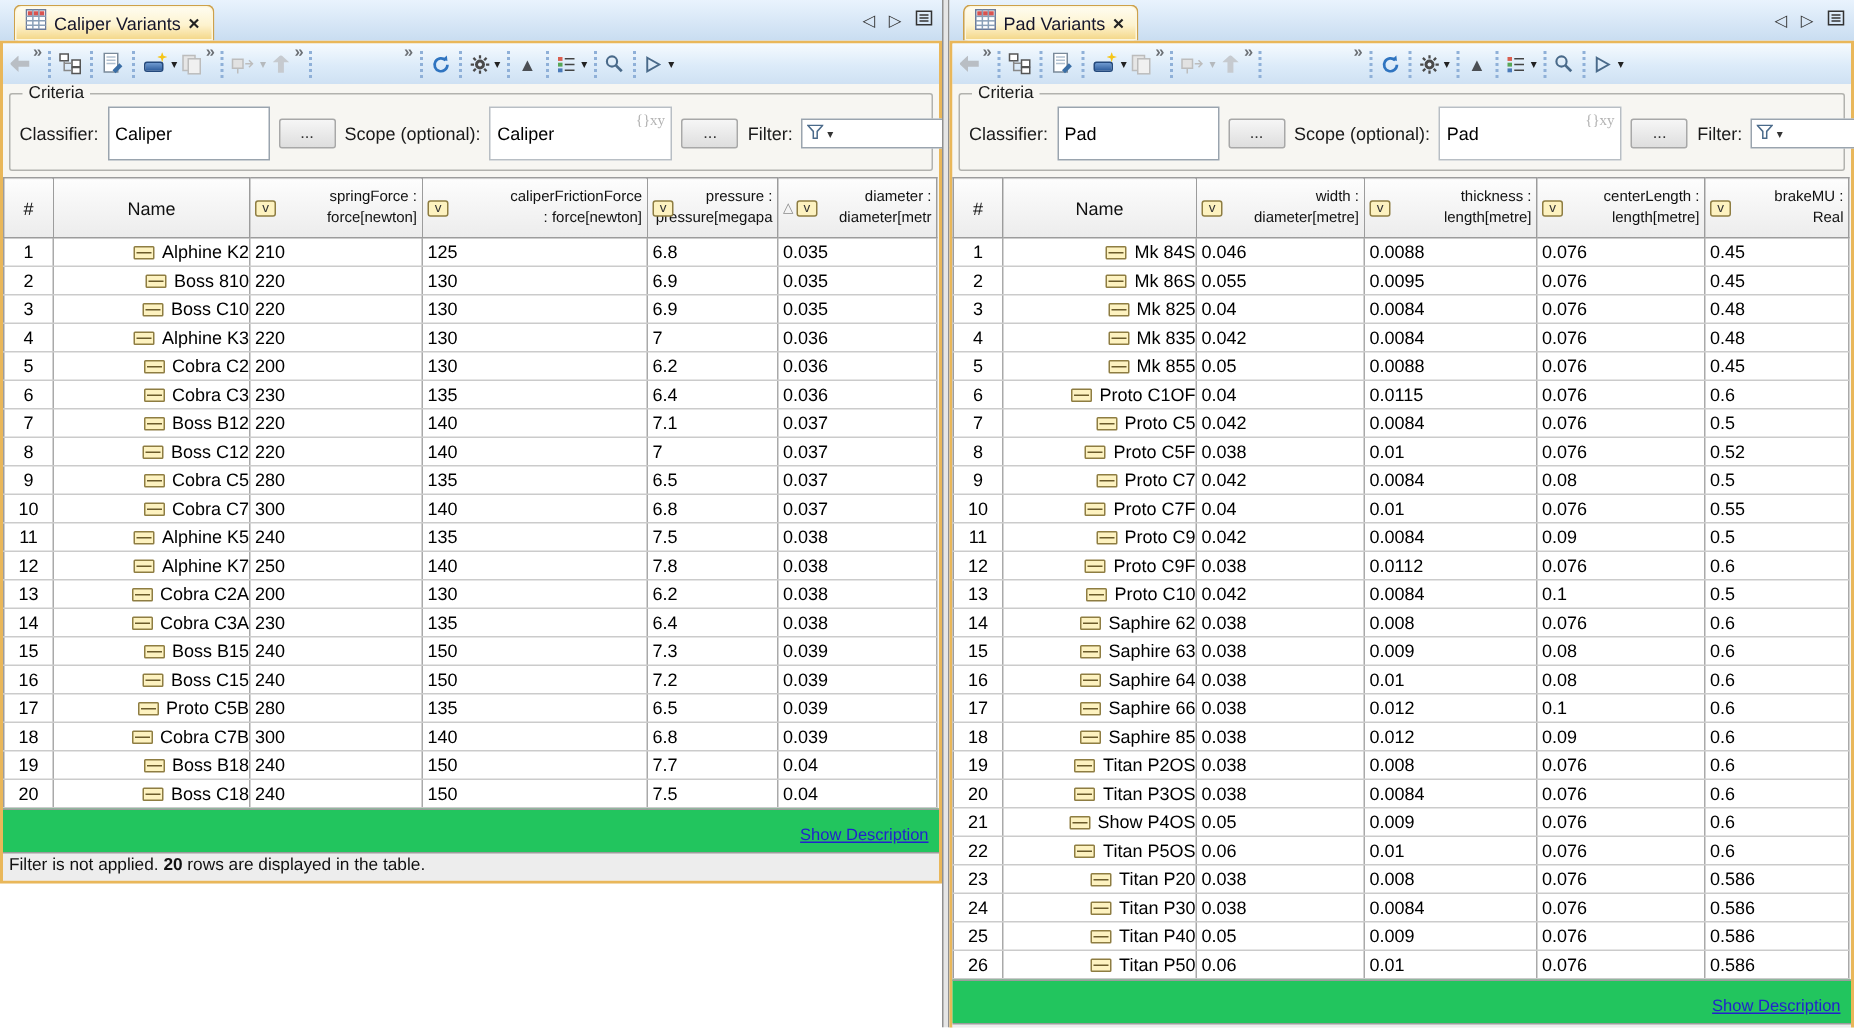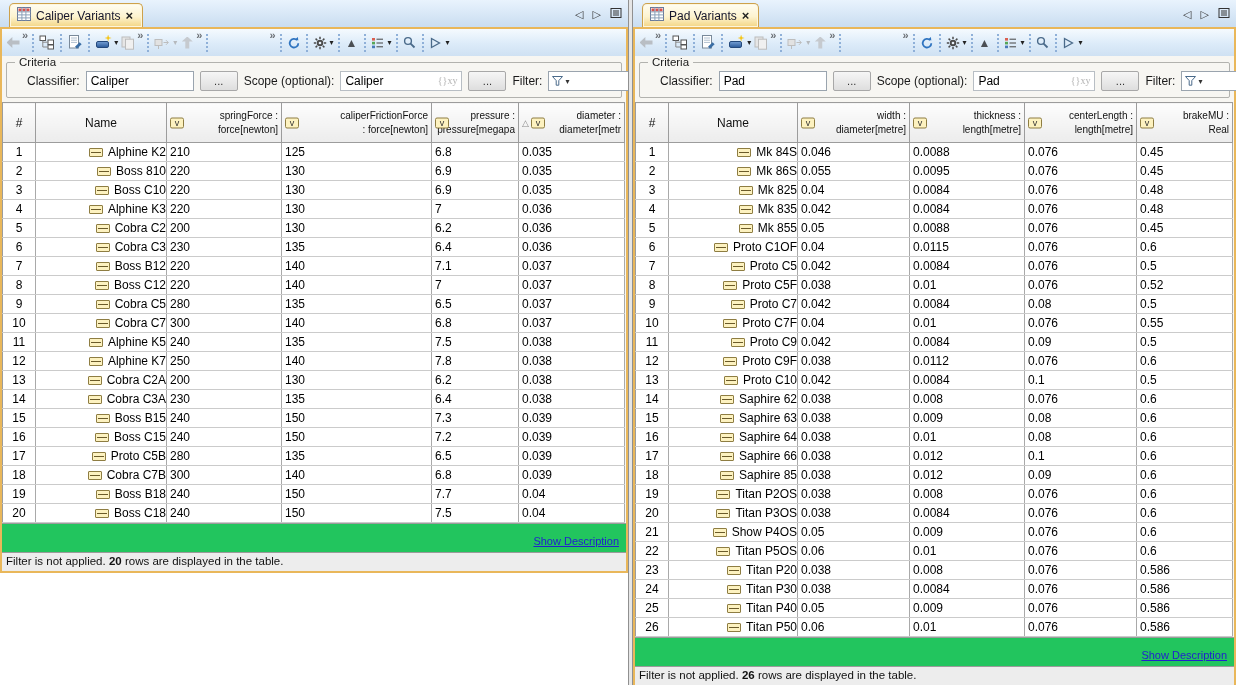--- a/index.html
+++ b/index.html
@@ -40,25 +40,25 @@
   .arrow-up { width:11px; height:12px; background:#c6cacf;
     clip-path:polygon(50% 0,100% 42%,68% 42%,68% 100%,32% 100%,32% 42%,0 42%); }
   .newbar { position:relative; width:15px; height:10px; }
   .newbar .bar { position:absolute; left:0; bottom:0; width:13px; height:7px; border-radius:2px;
                  background:linear-gradient(#6f9ad0,#2f5e9e); border:1px solid #24497c; }
   .newbar .star { position:absolute; right:-1px; top:-3px; width:7px; height:7px; background:#f5c518;
                  clip-path:polygon(50% 0,62% 38%,100% 50%,62% 62%,50% 100%,38% 62%,0 50%,38% 38%); }
 
   
   .criteria-wrap { padding:6px 4px 4px 4px; background:#f7f6f2; }
-  .groupbox { position:relative; border:1px solid #b2b2ae; border-radius:2px; padding:8px 6px 6px 20px; }
+  .groupbox { position:relative; border:1px solid #b2b2ae; border-radius:2px; padding:8px 6px 6px 6px; }
   .groupbox-label { position:absolute; top:-7px; left:8px; background:#f7f6f2; padding:0 4px; font-size:11.5px; color:#1a1a1a; }
   .crit-row { display:flex; align-items:center; gap:6px; }
   .crit-label { font-size:12px; color:#1a1a1a; white-space:nowrap; flex:none; }
-  .crit-input { height:20px; border:1px solid #9aa4ae; background:#fff; font-size:12px; padding:1px 4px;
+  .crit-input { height:36px; border:1px solid #9aa4ae; background:#fff; font-size:12px; padding:1px 4px;
                 font-family:"Liberation Sans",sans-serif; }
   .classifier-input { width:108px; }
   .scope-wrap { position:relative; flex:none; }
   .scope-input { width:122px; border-color:#b8bec4; }
   .scope-ghost { position:absolute; right:5px; top:4px; font-size:10px; color:#b3b3b3; pointer-events:none;font-family:Liberation Serif, serif; }
   .browse-btn { width:38px; height:20px; font-size:11px; line-height:10px; color:#333; border:1px solid #a8a8a8;
                 background:linear-gradient(#f6f6f6,#dedede); border-radius:2px; flex:none; }
   .filter-field { width:112px; height:20px; border:1px solid #9aa4ae; background:#fff; display:flex; align-items:center;
                   gap:2px; padding:0 3px; flex:none; }
   .filter-dd { font-size:8px; color:#333; }

